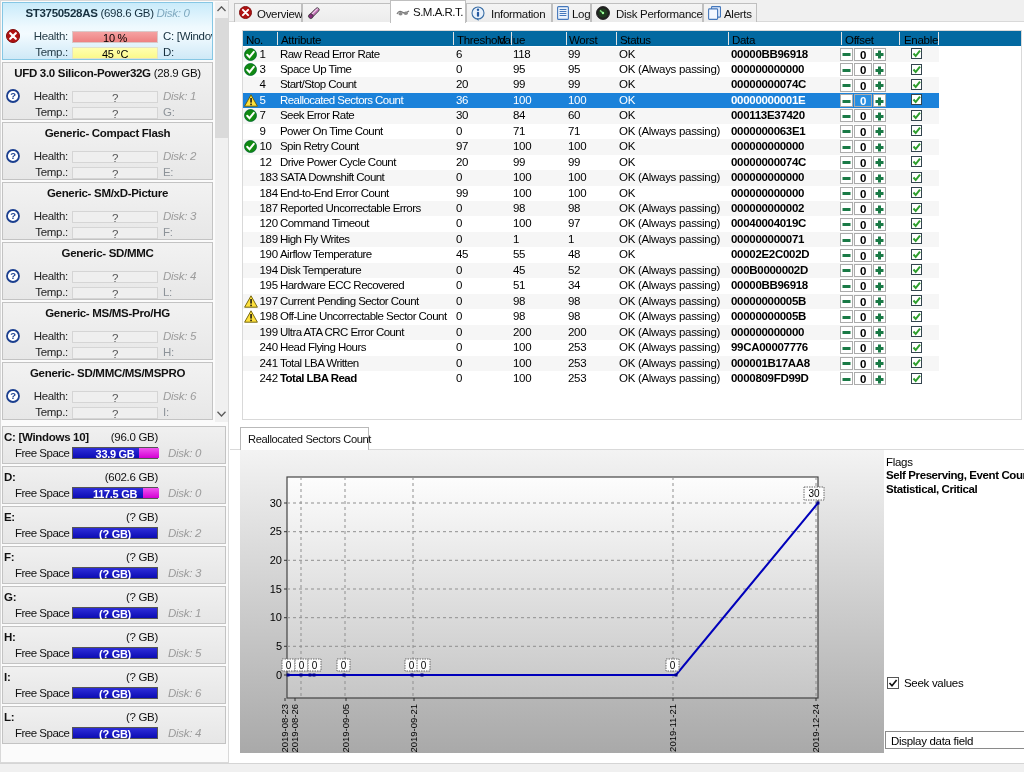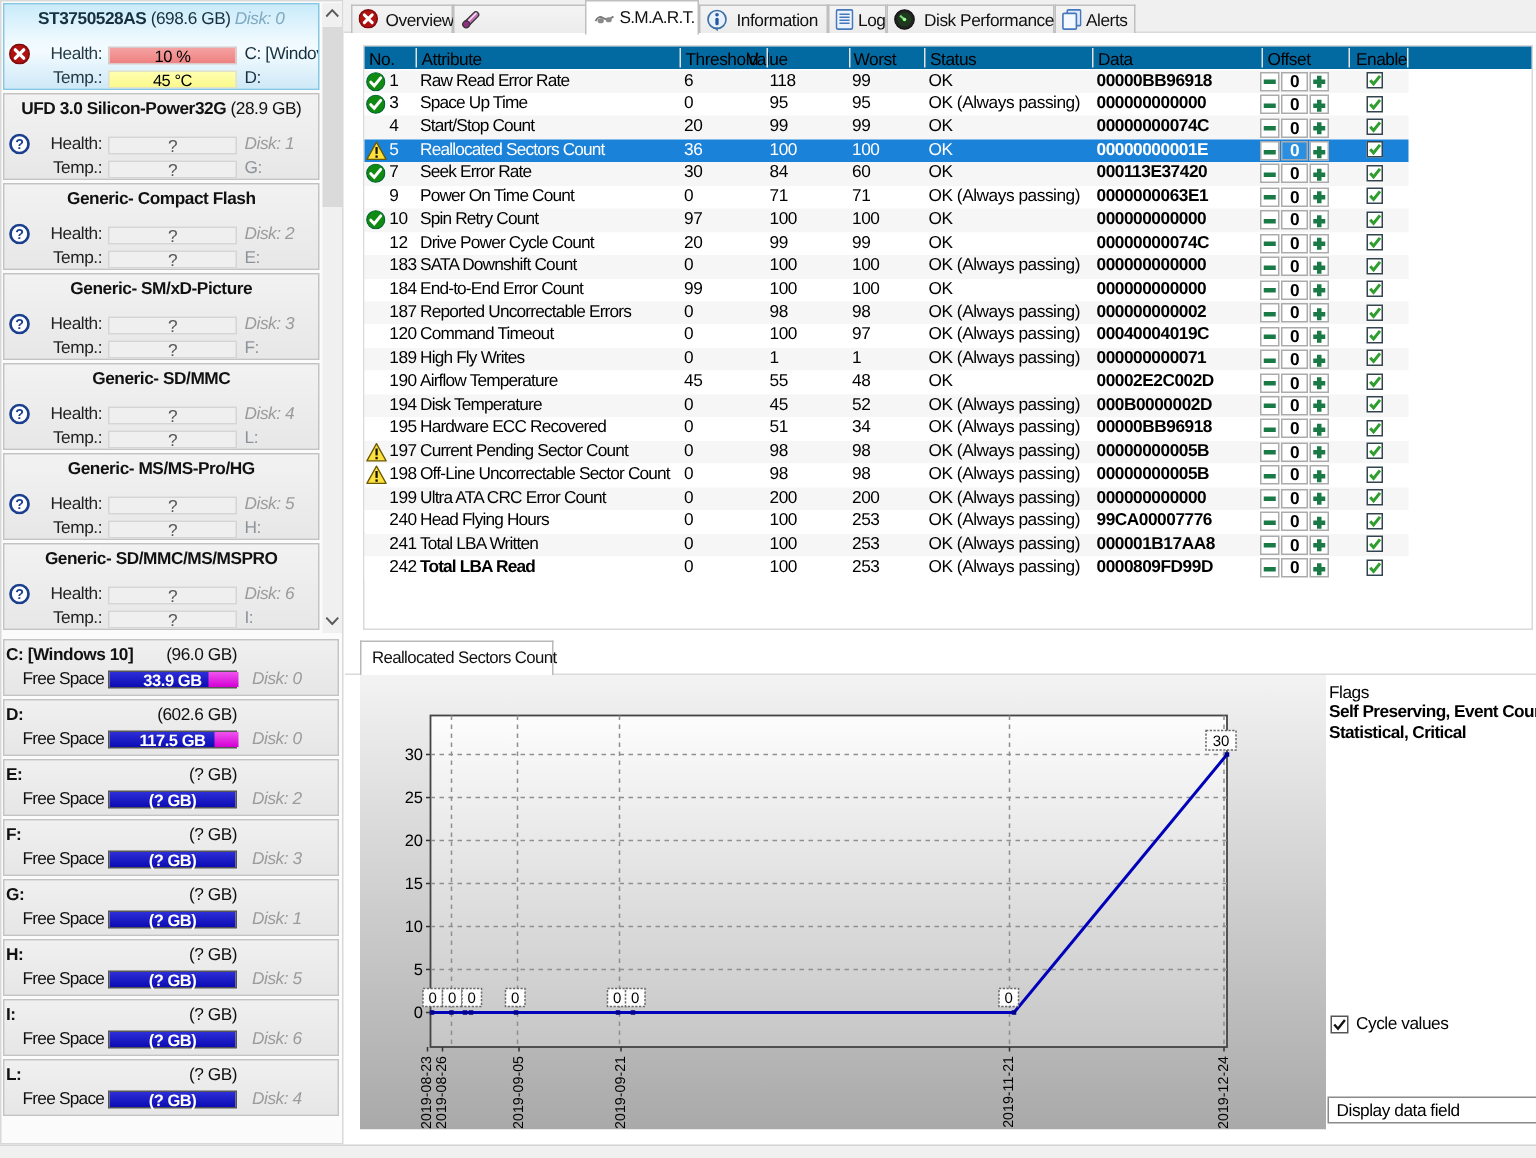--- a/index.html
+++ b/index.html
@@ -948,17 +948,17 @@
       <text x="574" y="47" font-size="10" text-anchor="middle" fill="#000">30</text>
 </svg>
 <div style="position:absolute;left:886px;top:456px;color:#000;">Flags</div>
 <div style="position:absolute;left:886px;top:469px;font-weight:bold;color:#000;font-size:11.5px;letter-spacing:-0.4px;">Self Preserving, Event Count,</div>
 <div style="position:absolute;left:886px;top:483px;font-weight:bold;color:#000;font-size:11.5px;letter-spacing:-0.4px;">Statistical, Critical</div>
 <div style="position:absolute;left:887px;top:677px;width:12px;height:12px;background:#fff;border:1px solid #555;">
       <svg width="12" height="12" viewBox="0 0 12 12" style="position:absolute;left:-1px;top:-1px">
         <path d="M2.5 6 L5 8.8 L9.6 3" stroke="#111" stroke-width="1.6" fill="none"></path>
       </svg>
     </div>
-<div style="position:absolute;left:904px;top:677px;color:#000;">Cycle values</div>
+<div style="position:absolute;left:904px;top:677px;color:#000;">Seek values</div>
 <div style="position:absolute;left:885px;top:731px;width:141px;height:18px;background:#fff;border:1px solid #8a8a8a;">
       <div style="position:absolute;left:5px;top:2.5px;color:#000;">Display data field</div>
     </div>
 <div style="position:absolute;left:0;top:763px;width:1024px;height:9px;background:#f0f0f0;border-top:1px solid #d5d5d5;"></div>
 </div>
 </body></html>

